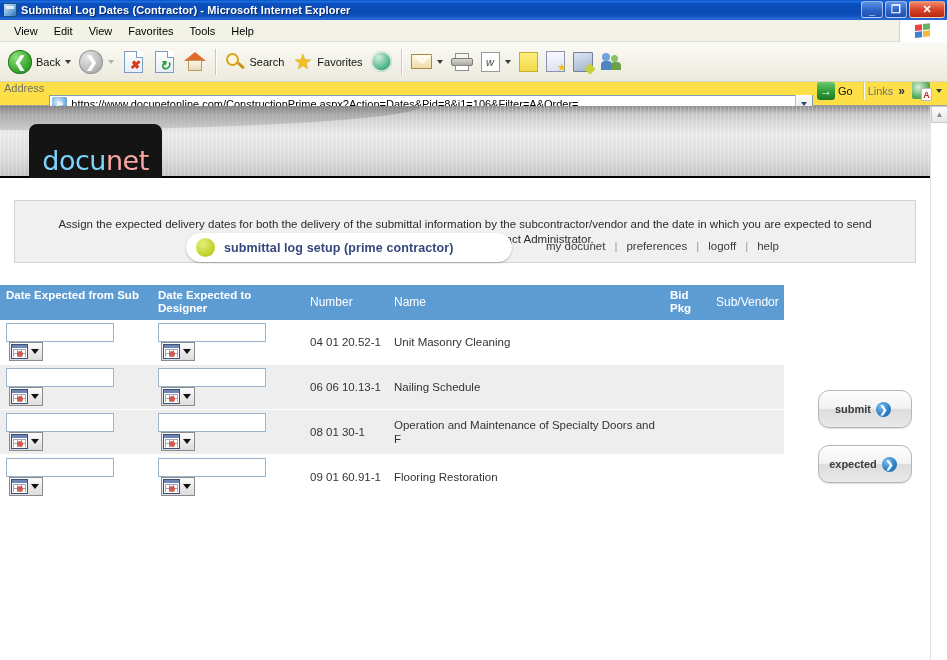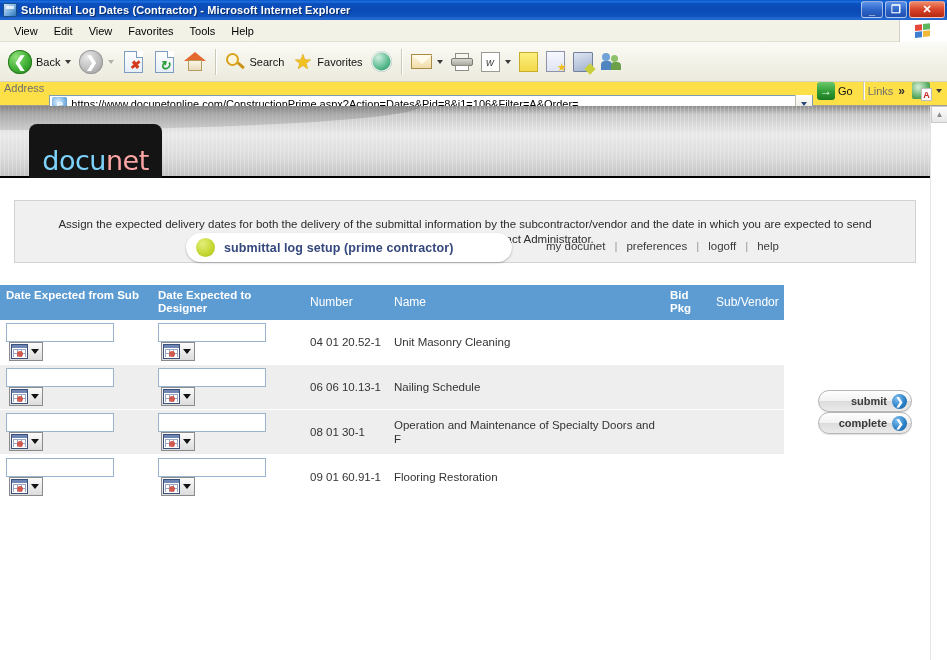--- a/index.html
+++ b/index.html
@@ -316,25 +316,25 @@
   .calglyph .dotred {
     position:absolute; left:5px; top:6px; width:6px; height:6px;
     border-radius:50%; background:#d14b3c; opacity:.9;
   }
   .calbtn .dd { width:0;height:0;border-left:4px solid transparent;border-right:4px solid transparent;
     border-top:5px solid #111; margin:0 2px 0 3px; }
 
   
   #actions { position: absolute; left: 818px; top: 284px; width: 96px; }
   .pillbtn {
-    width: 94px; height: 22px; border-radius: 11px;
+    width: 94px; height: 38px; border-radius: 11px;
     background: linear-gradient(180deg,#fefefe 0%,#f2f2f2 48%,#dcdcdc 52%,#eaeaea 100%);
     border: 1px solid #b6b6b6;
-    display: flex; align-items: center; justify-content: flex-end;
-    padding-right: 4px; 
+    display: flex; align-items: center; justify-content: center;
+    padding-right: 4px; margin-bottom: 17px;
     box-shadow: 0 1px 1px rgba(0,0,0,.12);
   }
   .pillbtn .lbl { font-size: 11px; font-weight: bold; color: #3a3a3a; margin-right: 5px; }
   .pillbtn .arw {
     width: 15px; height: 15px; border-radius: 50%;
     background: radial-gradient(circle at 35% 30%,#7fc0ef,#2a7ec4 58%,#1a5f9e);
     color:#fff; font-size:10px; font-weight:bold;
     display:flex;align-items:center;justify-content:center; flex:none;
   }
 
@@ -617,21 +617,21 @@
           </tbody>
       </table>
     </div>
 
     <div id="actions">
       <div class="pillbtn">
         <span class="lbl">submit</span>
         <span class="arw">❯</span>
       </div>
       <div class="pillbtn">
-        <span class="lbl">complete</span>
+        <span class="lbl">expected</span>
         <span class="arw">❯</span>
       </div>
     </div>
 
   </div>
 
   <div id="pscroll">
     <div class="btn">▲</div>
     <div class="track"></div>
   </div>

